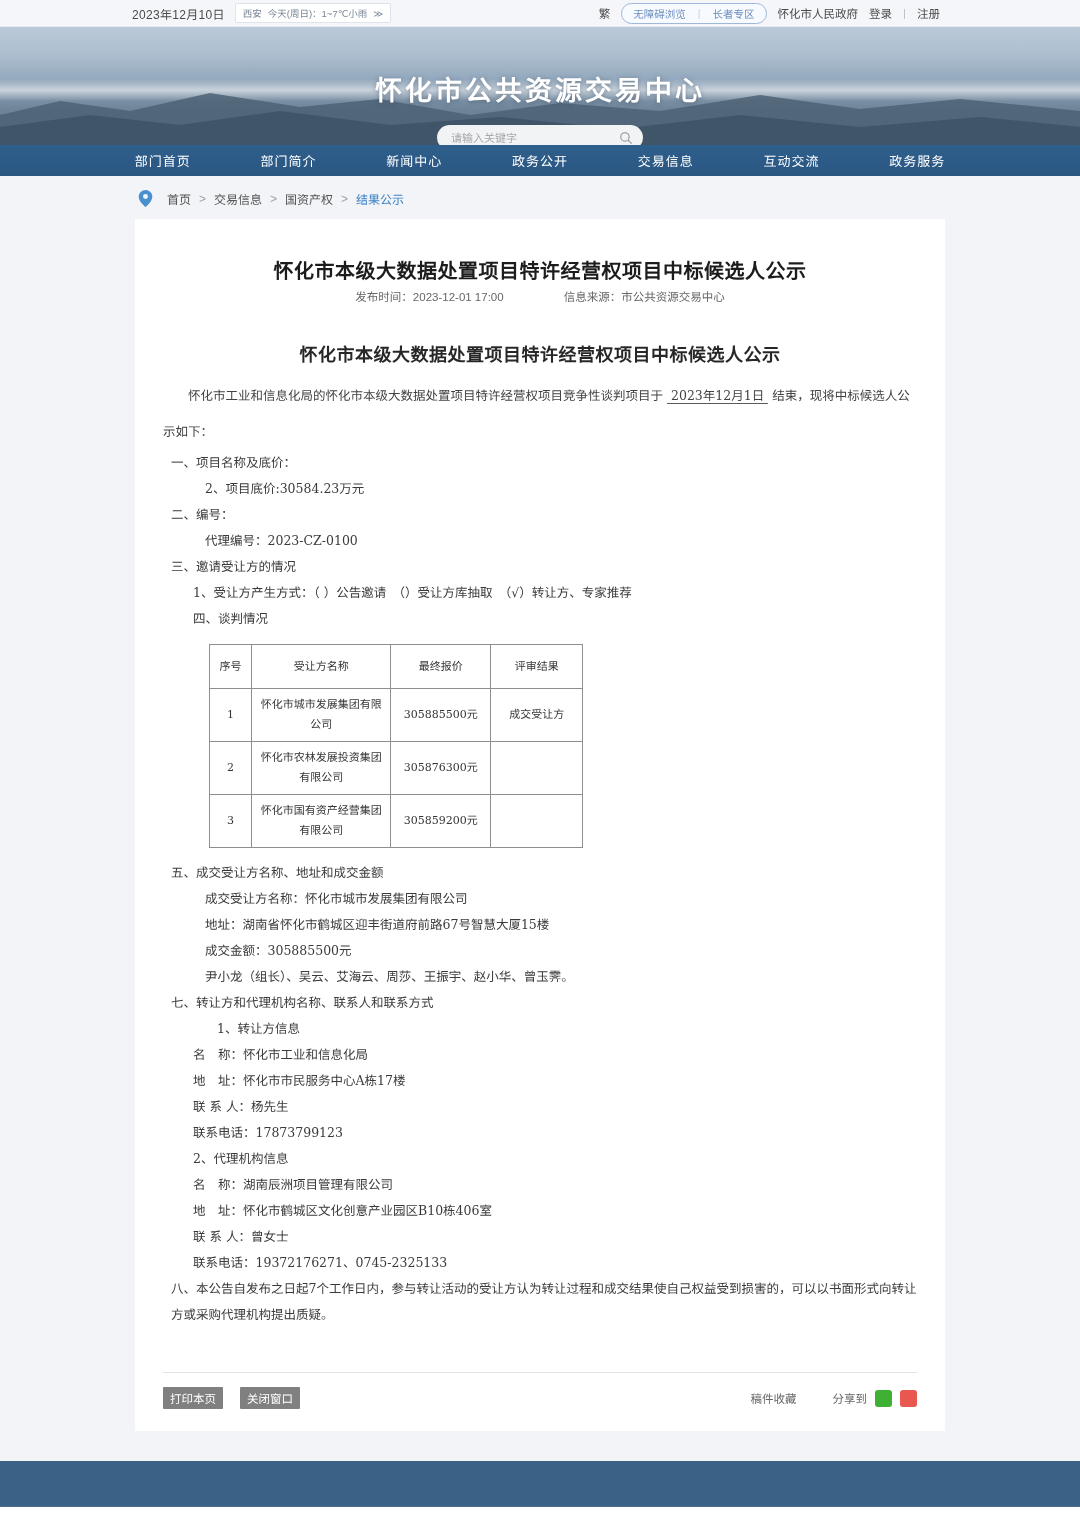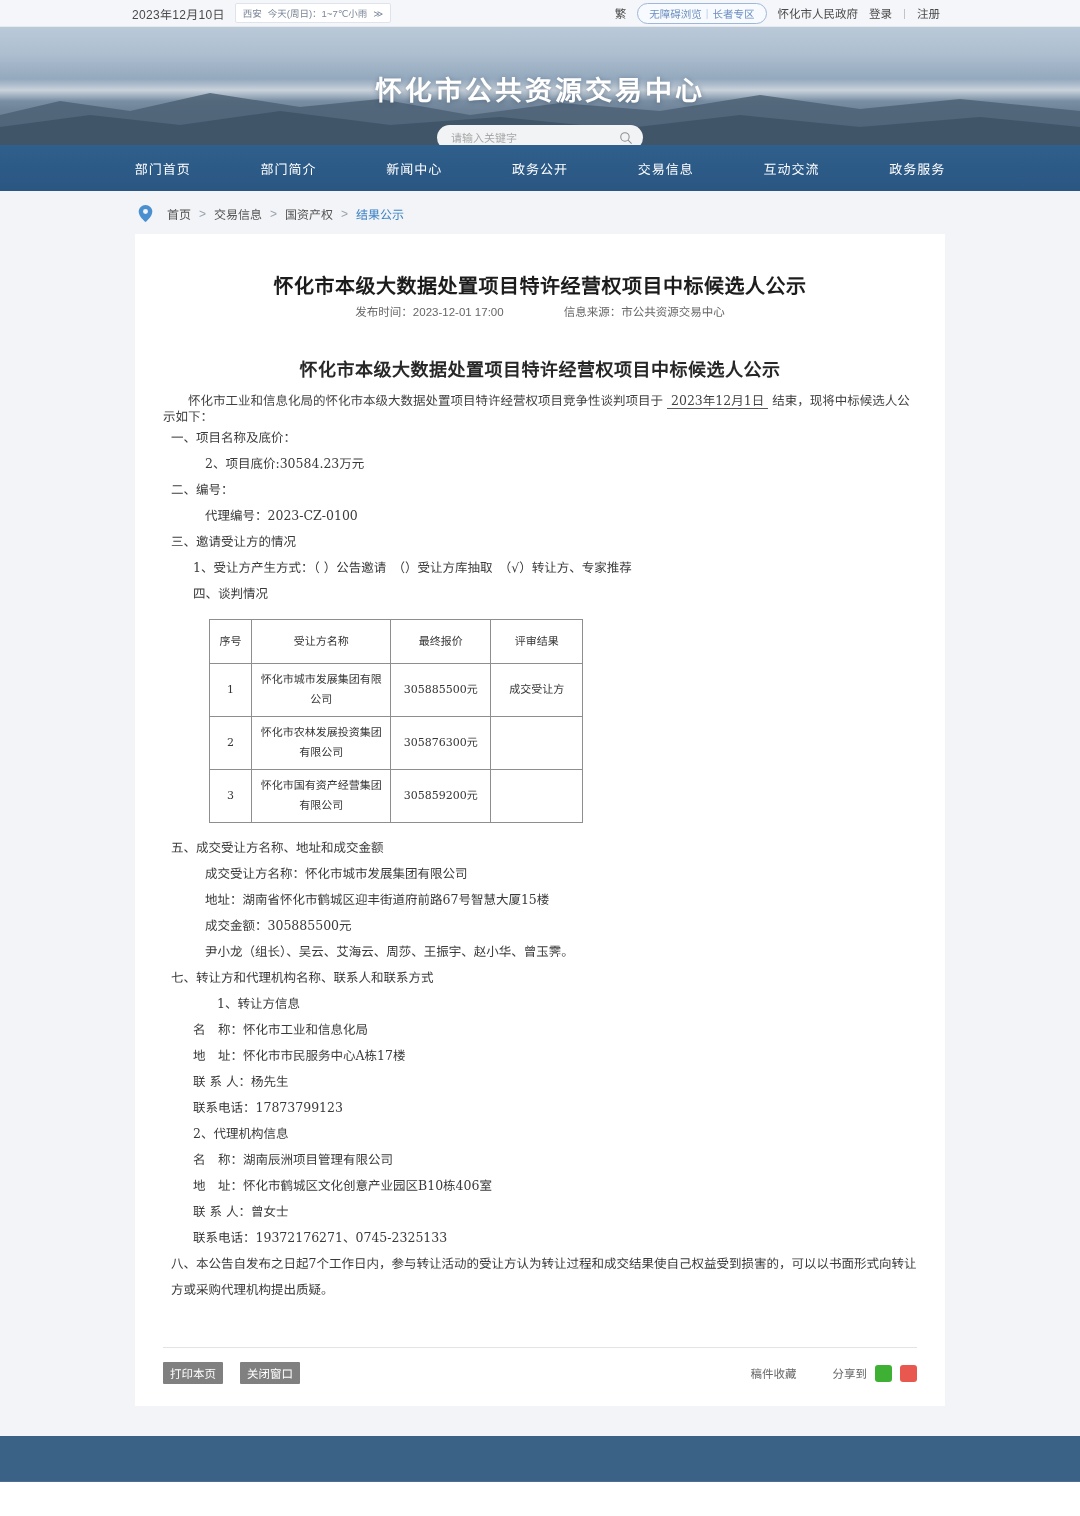--- a/index.html
+++ b/index.html
@@ -39,21 +39,21 @@
     margin-left: auto; margin-right: 140px;
     display: flex; align-items: center; gap: 11px;
     font-size: 11.5px; color: #4a4a4a;
   }
   .pill {
     border: 1px solid #9fb7d8;
     border-radius: 11px;
     padding: 2px 11px;
     color: #6d8fc0;
     font-size: 10.5px;
-    display: flex; align-items: center; gap: 4px;
+    display: flex; align-items: center; gap: 12px;
     background: #f7faff;
   }
   .pill .sep { color: #c2d2e8; }
   .topbar-right a { color: #4a4a4a; text-decoration: none; }
   .divider-v { color: #bfbfbf; }
 
   
   .hero {
     position: relative;
     height: 118px;
@@ -103,21 +103,21 @@
     background: transparent;
     font-size: 11px;
     color: #333;
     font-family: "Liberation Sans", sans-serif;
   }
   .search-box input::placeholder { color: #a8a8a8; }
   .search-ico { width: 14px; height: 14px; flex: none; }
 
   
   .nav {
-    height: 46px;
+    height: 31px;
     background: linear-gradient(180deg, #2f5f8c 0%, #2a5682 100%);
     display: flex;
     align-items: stretch;
     justify-content: center;
   }
   .nav-inner { width: 880px; display: flex; }
   .nav-item {
     flex: 1;
     display: flex; align-items: center; justify-content: center;
     color: #fff;
@@ -178,21 +178,21 @@
   .art-title {
     text-align: center;
     font-size: 18px;
     font-weight: bold;
     letter-spacing: .5px;
     color: #1f1f1f;
     margin-bottom: 12px;
   }
   .art-p {
     font-size: 12.5px;
-    line-height: 16px;
+    line-height: 36px;
     color: #3a3a3a;
     text-indent: 2em;
   }
   .art-p .uline { border-bottom: 1px solid #555; padding: 0 4px; }
   .lvl1 { font-size: 12.5px; line-height: 26px; padding-left: 8px; color: #333; }
   .lvl2 { font-size: 12.5px; line-height: 26px; padding-left: 42px; color: #333; }
   .lvl2b { font-size: 12.5px; line-height: 26px; padding-left: 30px; color: #333; }
   .lvl3 { font-size: 12.5px; line-height: 26px; padding-left: 54px; color: #333; }
   .lvl-flow { font-size: 12.5px; line-height: 26px; padding-left: 8px; color: #333; }
 

